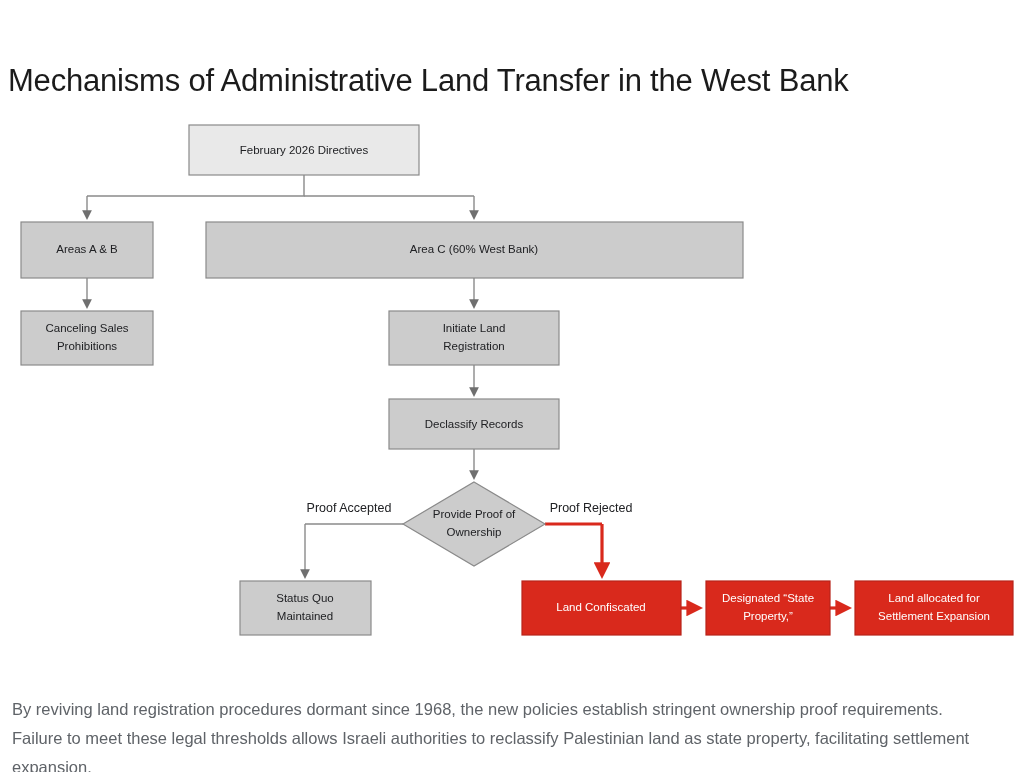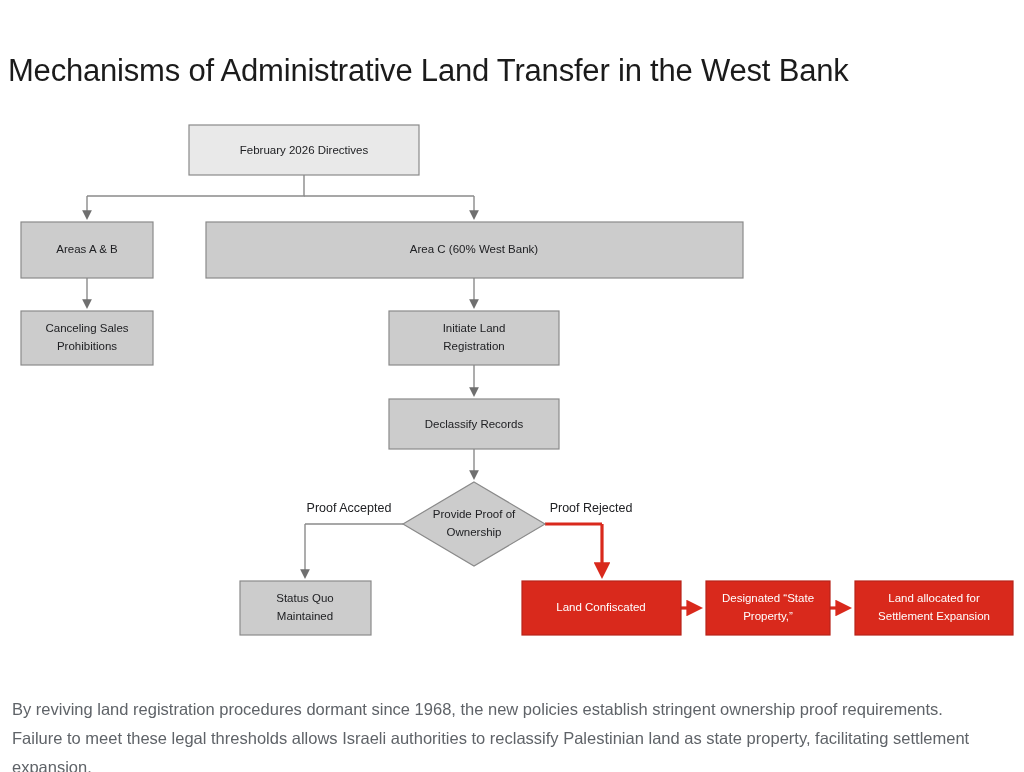--- a/index.html
+++ b/index.html
@@ -11,21 +11,21 @@
     width: 1024px;
     height: 772px;
     position: relative;
     font-family: "Liberation Sans", sans-serif;
     color: #202124;
     overflow: hidden;
   }
   #page-title {
     position: absolute;
     left: 8px;
-    top: 32px;
+    top: 42px;
     font-size: 31px;
     font-weight: 400;
     letter-spacing: -0.2px;
     color: #1b1b1b;
     white-space: nowrap;
   }
   #chart-area {
     position: absolute;
     left: 0;
     top: 95px;

